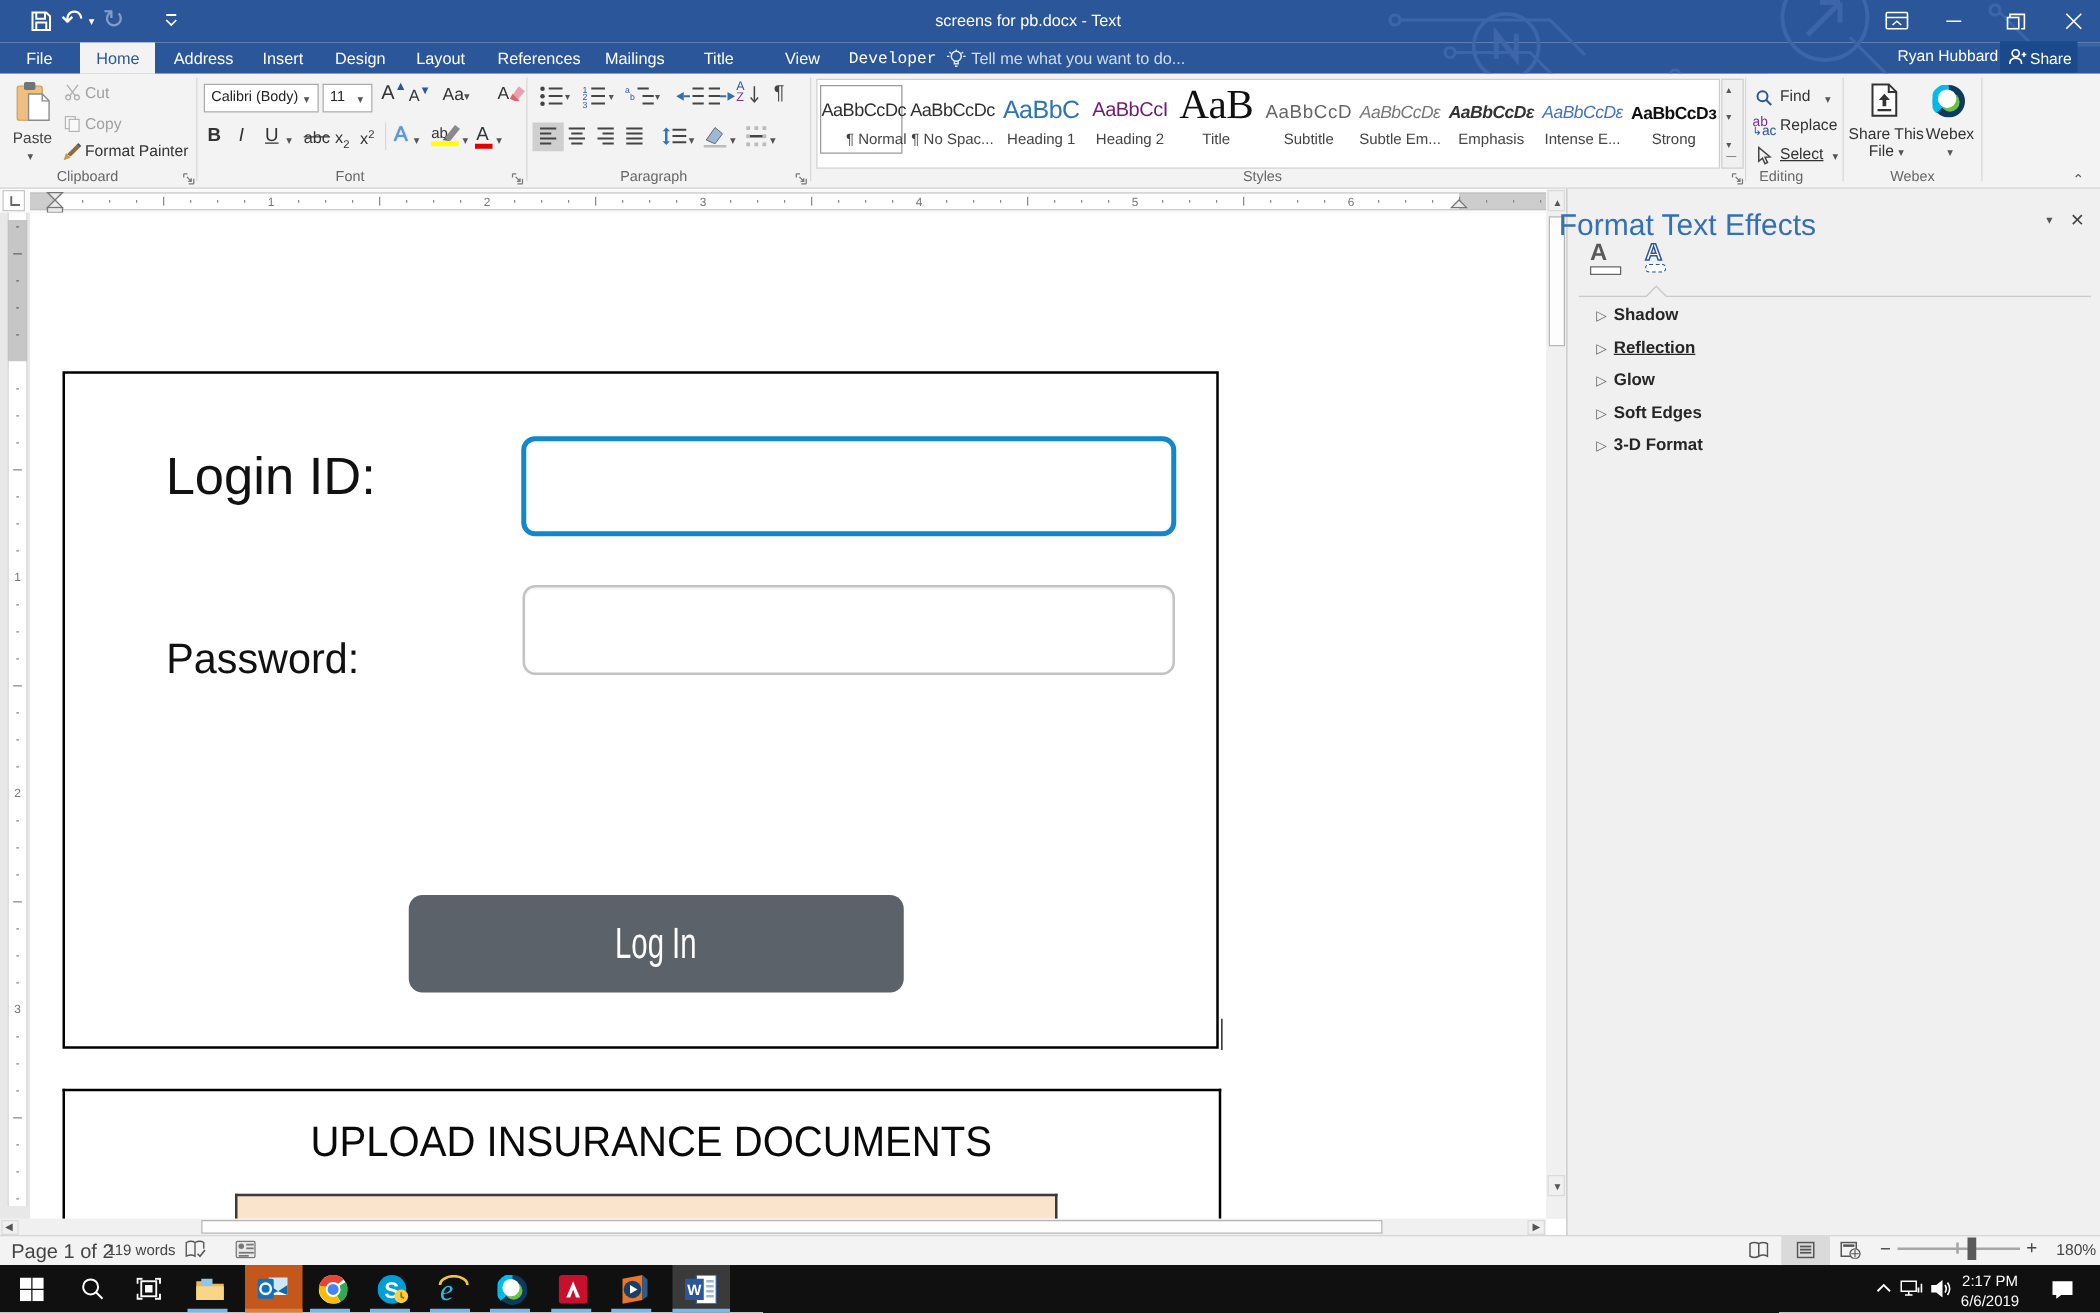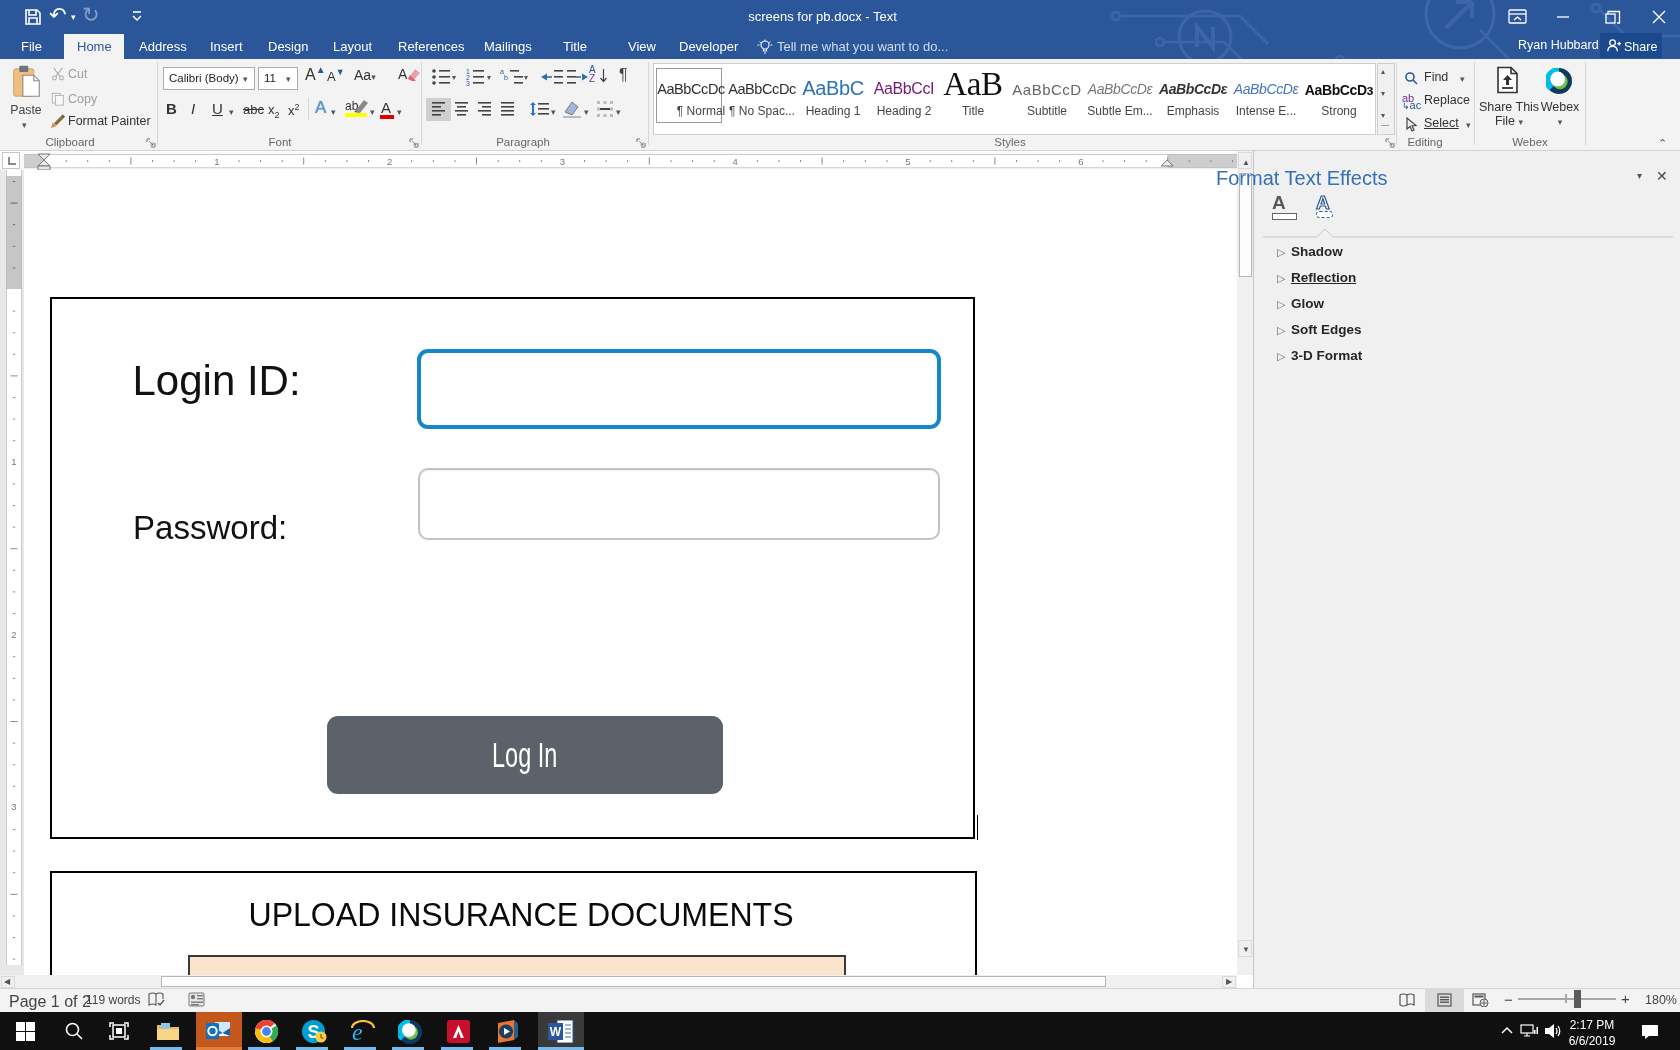--- a/index.html
+++ b/index.html
@@ -100,21 +100,21 @@
 <div class="abs tabtxt" style="left:21px;top:34px;">File</div>
 <div class="abs" style="left:77px;top:34px;font-size:13px;line-height:25px;color:#2b579a;">Home</div>
 <div class="abs tabtxt" style="left:139px;top:34px;">Address</div>
 <div class="abs tabtxt" style="left:210px;top:34px;">Insert</div>
 <div class="abs tabtxt" style="left:268px;top:34px;">Design</div>
 <div class="abs tabtxt" style="left:333px;top:34px;">Layout</div>
 <div class="abs tabtxt" style="left:398px;top:34px;">References</div>
 <div class="abs tabtxt" style="left:484px;top:34px;">Mailings</div>
 <div class="abs tabtxt" style="left:563px;top:34px;">Title</div>
 <div class="abs tabtxt" style="left:628px;top:34px;">View</div>
-<div class="abs tabtxt" style="left:679px;top:34px;">Developer</div>
+<div class="abs tabtxt" style="left:679px;top:34px;font-family:Liberation Mono, monospace;">Developer</div>
 <svg class="abs" style="left:757px;top:39px;width:16px;height:16px" viewBox="0 0 16 16">
  <g stroke="#e8eef7" stroke-width="1.2" fill="none">
   <circle cx="8" cy="6" r="4"></circle>
   <path d="M6.5 10 v2 h3 v-2 M7 14 h2"></path>
   <path d="M8 0.5 v2 M2.5 2.5 l1.4 1.4 M13.5 2.5 l-1.4 1.4 M0.5 6 h2 M13.5 6 h2" stroke-width="1"></path>
  </g>
 </svg>
 <div class="abs" style="left:777px;top:34px;font-size:13px;line-height:25px;color:#cfdded;">Tell me what you want to do...</div>
 
 <div class="abs" id="ribbon"></div>
@@ -513,21 +513,21 @@
 <div class="abs" style="left:1242px;top:945px;font-size:8px;color:#555;">▼</div>
 
 <div class="abs" id="hsb"></div>
 <div class="abs" style="left:1px;top:976px;width:14px;height:12px;background:#f0f0f0;border:1px solid #dadada;"></div>
 <div class="abs" style="left:4px;top:977px;font-size:8px;color:#555;">◀</div>
 <div class="abs" style="left:161px;top:976px;width:945px;height:11px;background:#fdfdfd;border:1px solid #b5b5b5;"></div>
 <div class="abs" style="left:1222px;top:976px;width:14px;height:12px;background:#f0f0f0;border:1px solid #dadada;"></div>
 <div class="abs" style="left:1226px;top:977px;font-size:8px;color:#555;">▶</div>
 
 <div class="abs" id="pane"></div>
-<div class="abs" style="left:1216px;top:167px;font-size:20px;color:#3470b5;">Format Text Effects</div>
+<div class="abs" style="left:1247px;top:167px;font-size:24px;color:#3470b5;">Format Text Effects</div>
 <div class="abs" style="left:1637px;top:170px;font-size:10px;color:#555;">▾</div>
 <div class="abs" style="left:1656px;top:168px;font-size:14px;color:#444;">✕</div>
 <div class="abs" style="left:1272px;top:192px;font-size:19px;font-weight:bold;color:#595959;">A</div>
 <div class="abs" style="left:1272px;top:213px;width:25px;height:7px;background:#fff;border:1.5px solid #666;"></div>
 <div class="abs" style="left:1316px;top:192px;font-size:19px;font-weight:bold;color:#fff;-webkit-text-stroke:1.2px #2b579a;">A</div>
 <div class="abs" style="left:1316px;top:211px;width:17px;height:7px;border:1.5px dashed #2b579a;border-radius:4px;background:#fff;"></div>
 <svg class="abs" style="left:1263px;top:227px;width:410px;height:12px" viewBox="0 0 410 12">
  <path d="M0 10 H54 L62 2 L70 10 H410" stroke="#c9c9c9" stroke-width="1" fill="none"></path>
 </svg>
 <div class="abs panetri" style="left:1277px;top:246px;">▷</div>

